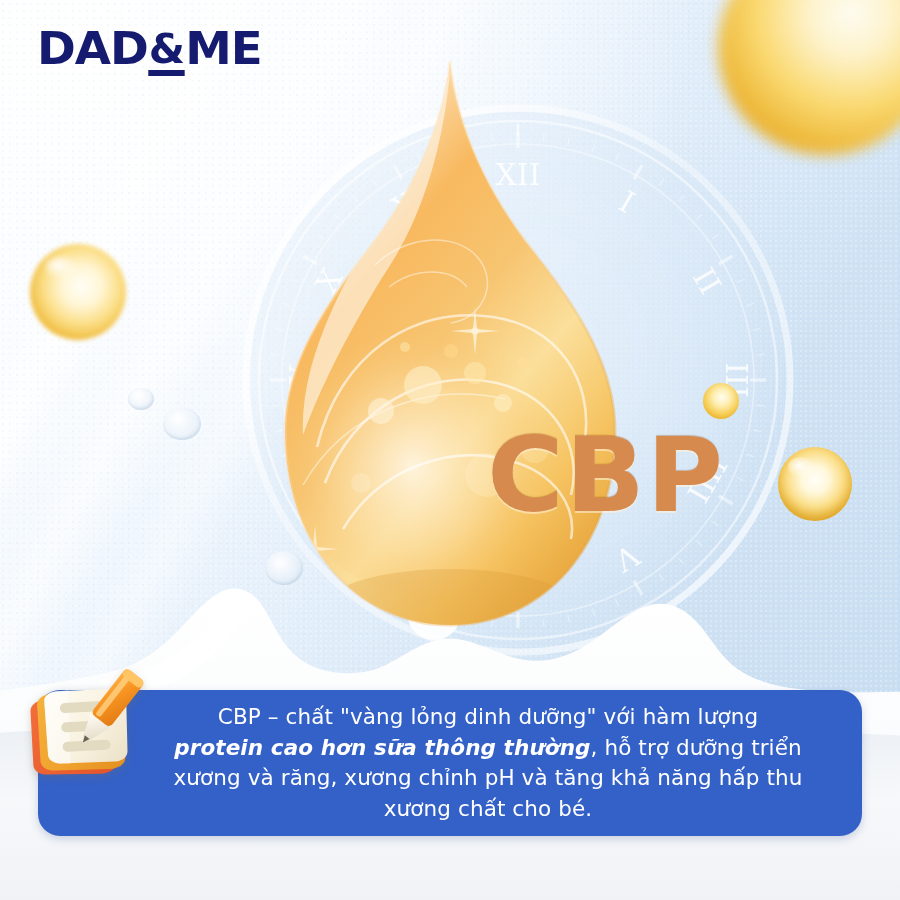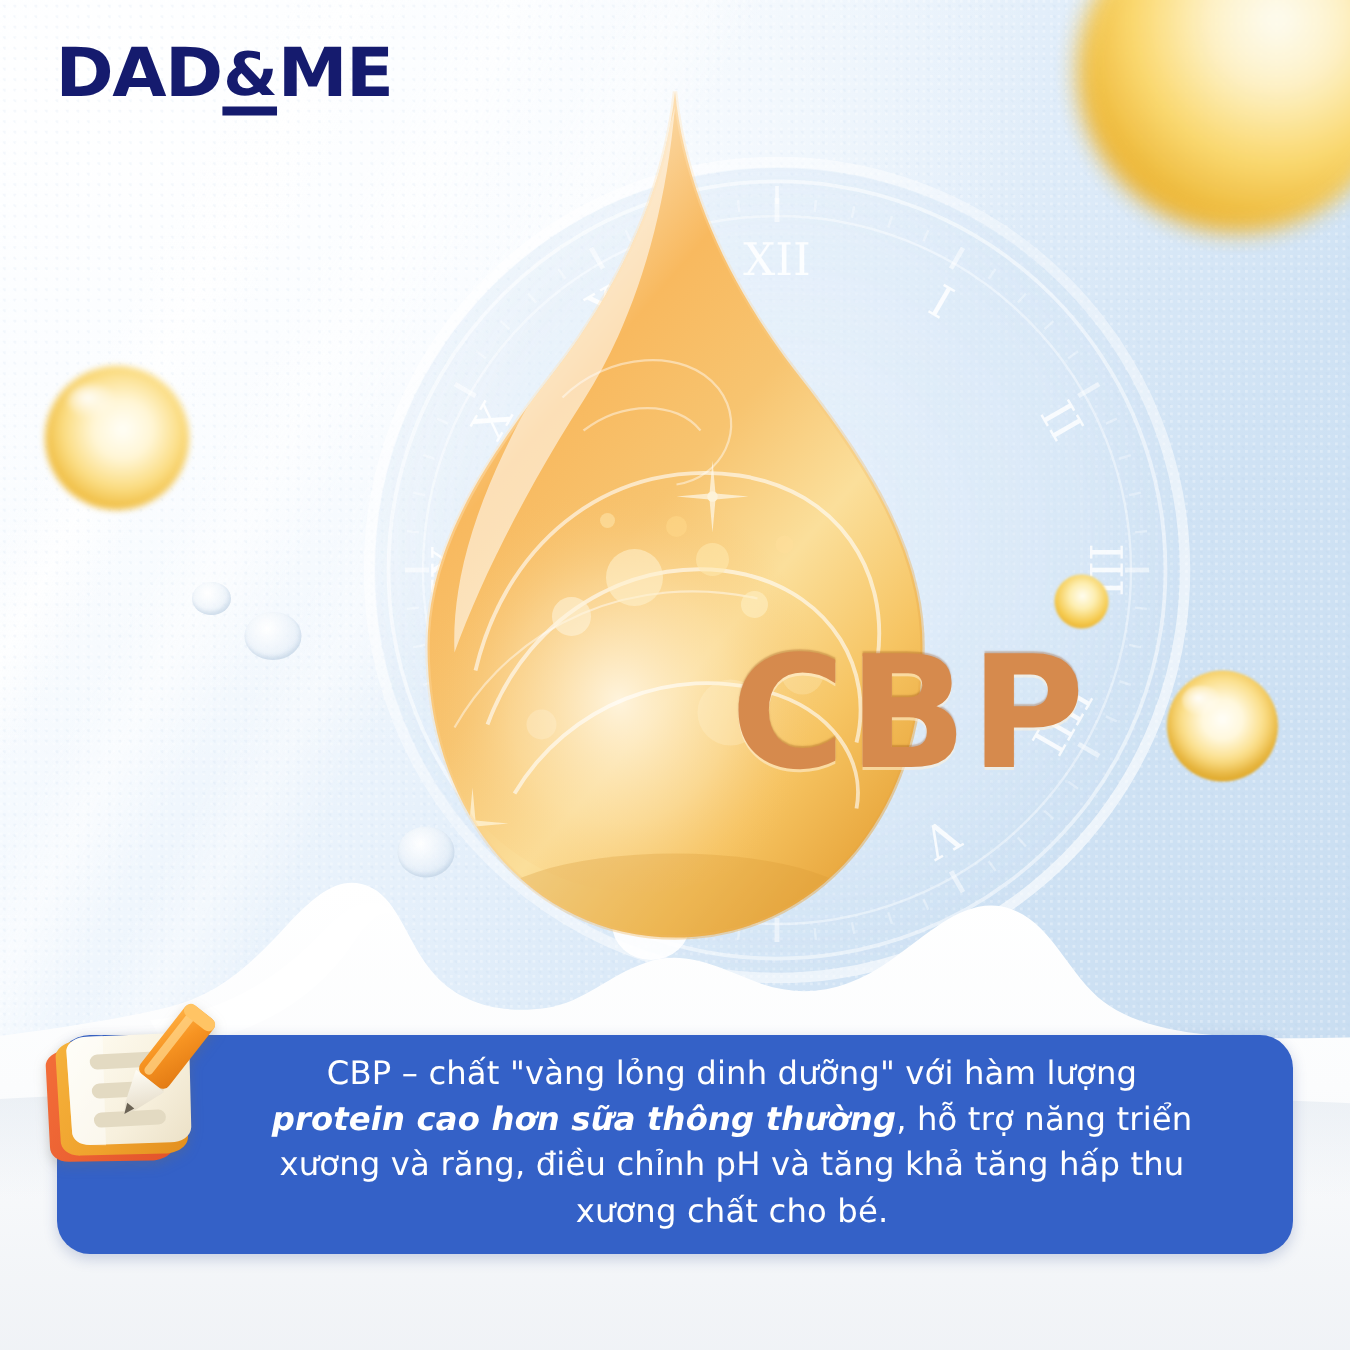--- a/index.html
+++ b/index.html
@@ -449,22 +449,22 @@
   <div class="bub bub-left"></div>
   <div class="drip drip-a"></div>
   <div class="drip drip-b"></div>
   <div class="drip drip-c"></div>
 
   <div class="logo"><span>DAD</span><span class="amp">&amp;</span><span>ME</span></div>
 
   <div class="banner">
     <div class="banner-text">
       <span>CBP – chất "vàng lỏng dinh dưỡng" với hàm lượng</span><br>
-      <b>protein cao hơn sữa thông thường</b><span>, hỗ trợ năng triển</span><br>
-      <span>xương và răng, điều chỉnh pH và tăng khả tăng hấp thu</span><br>
+      <b>protein cao hơn sữa thông thường</b><span>, hỗ trợ dưỡng triển</span><br>
+      <span>xương và răng, xương chỉnh pH và tăng khả năng hấp thu</span><br>
       <span>xương chất cho bé.</span>
     </div>
   </div>
 
   <div class="notepad">
     <svg viewBox="0 0 136 136" xmlns="http://www.w3.org/2000/svg">
       <defs>
         <linearGradient id="padBack" x1="0" y1="0" x2="1" y2="1">
           <stop offset="0%" stop-color="#f6b43e"></stop>
           <stop offset="55%" stop-color="#efa12c"></stop>

